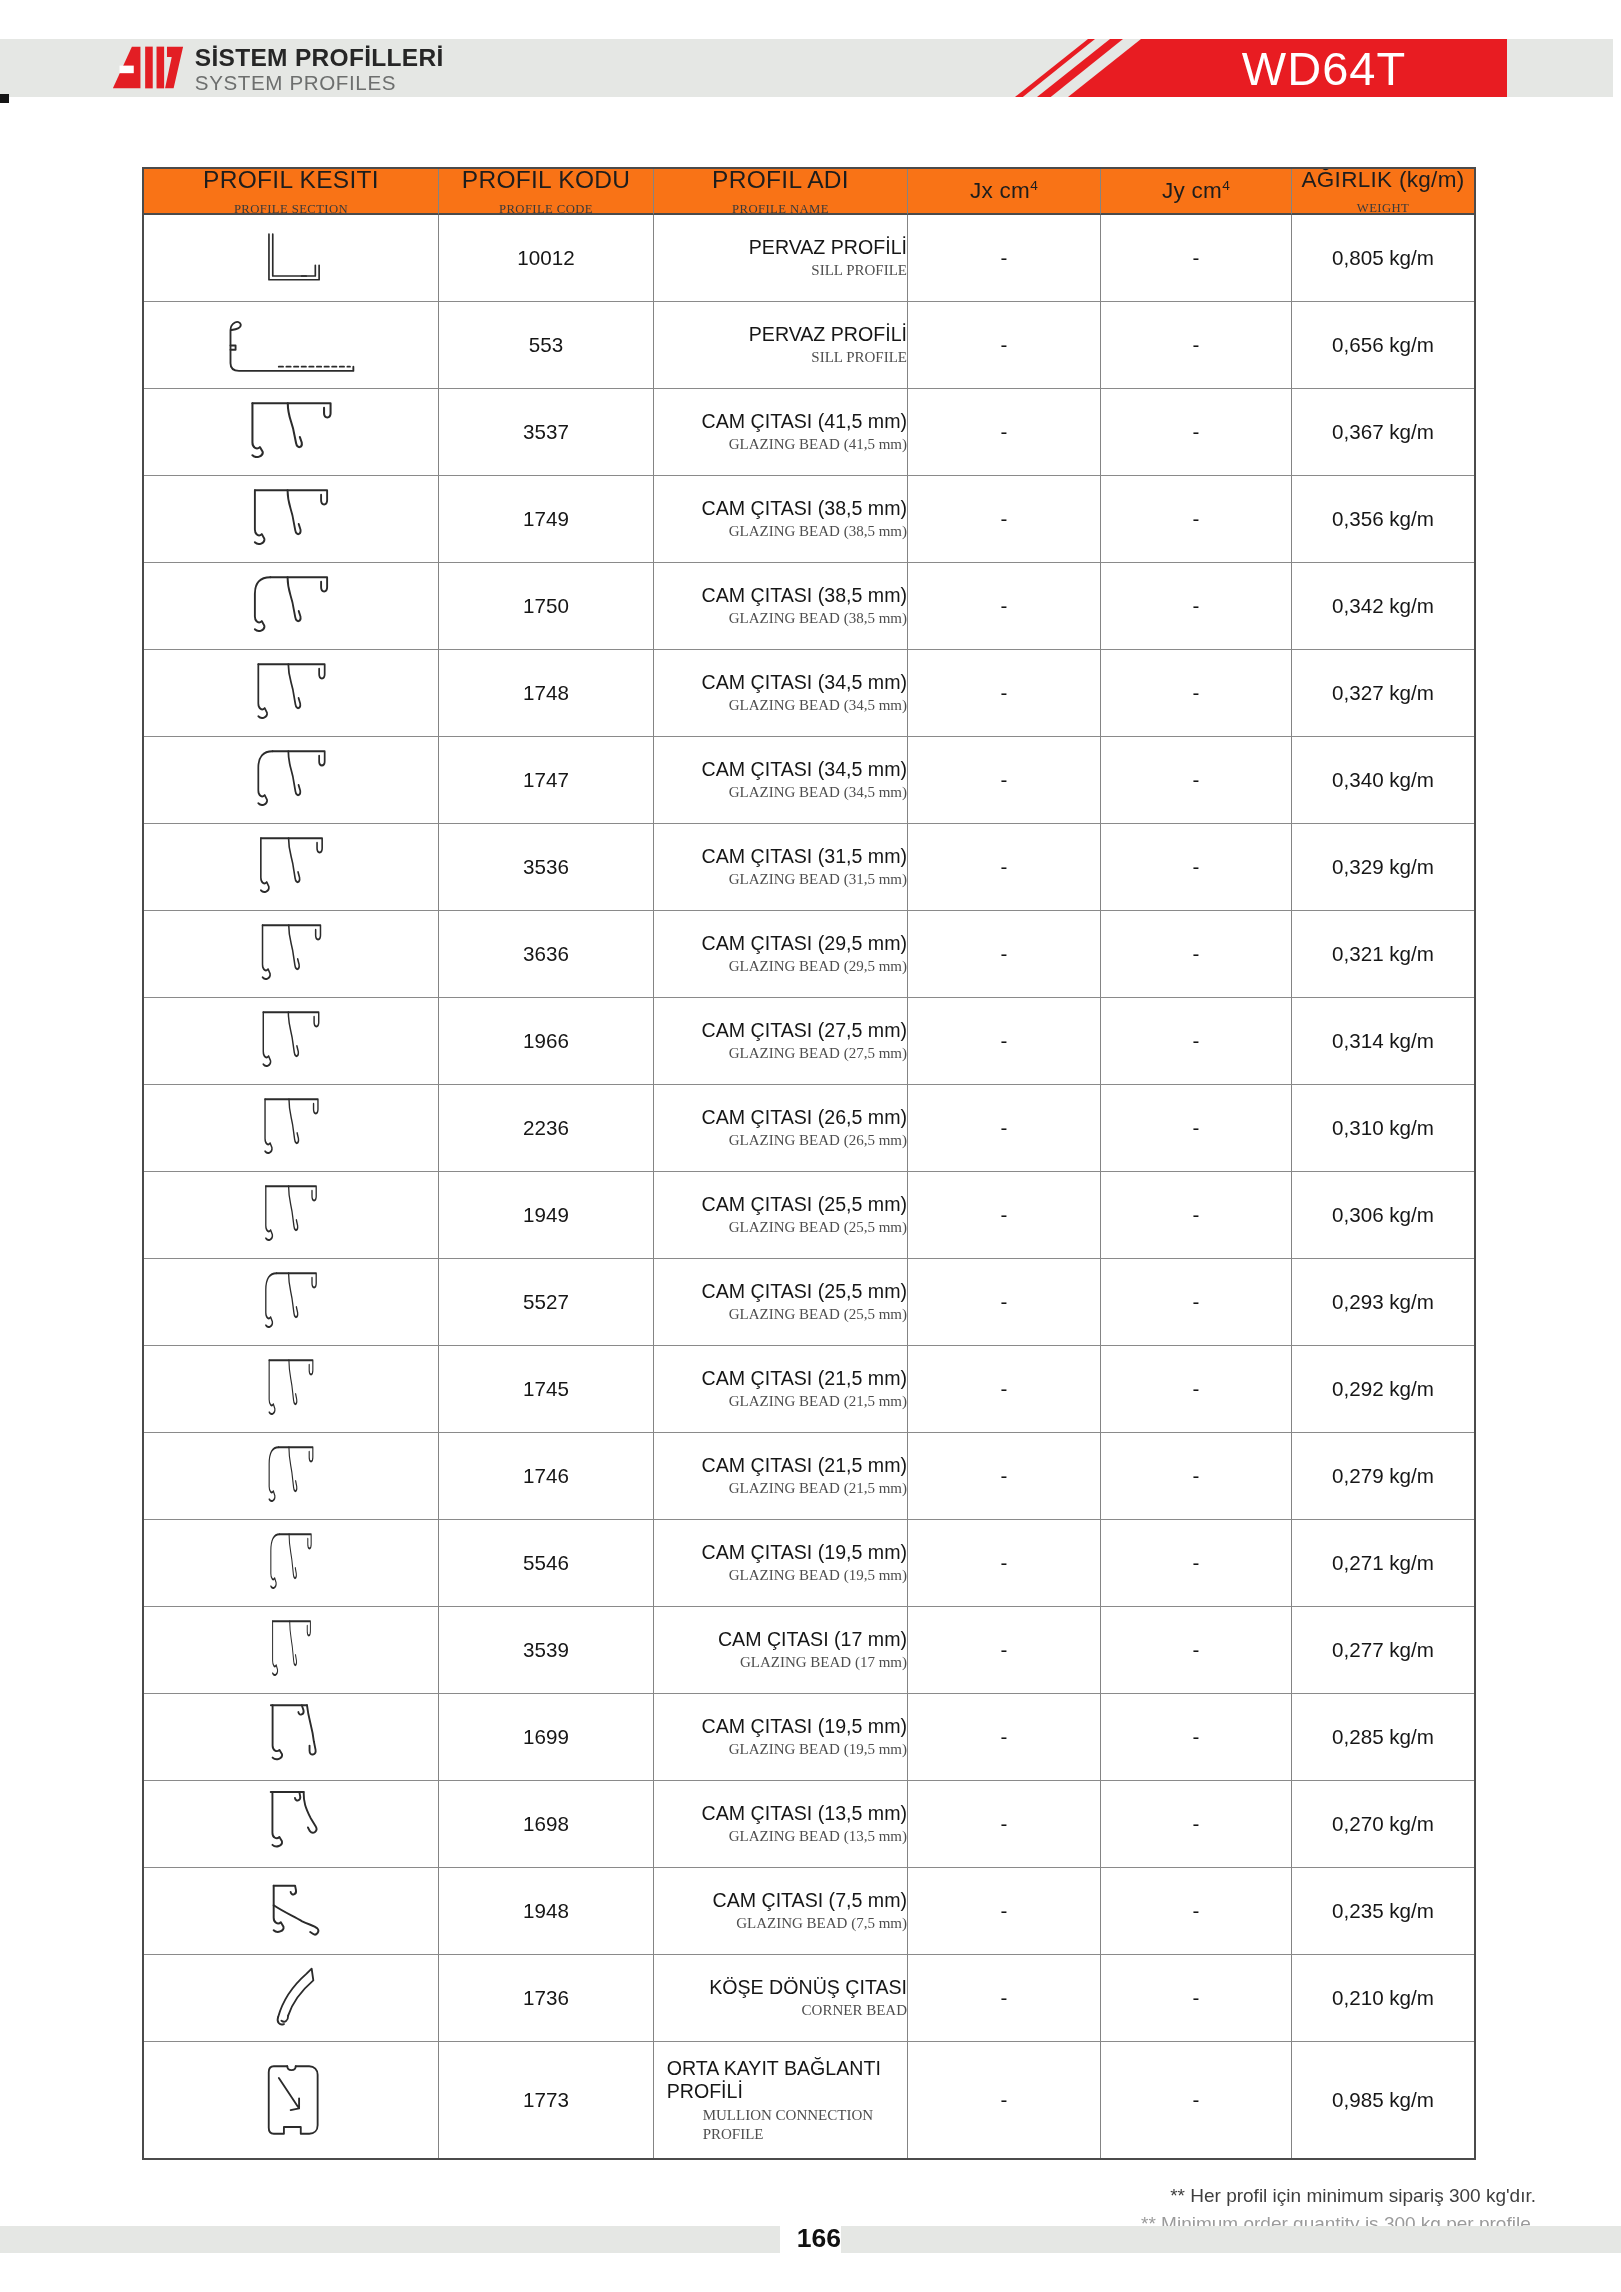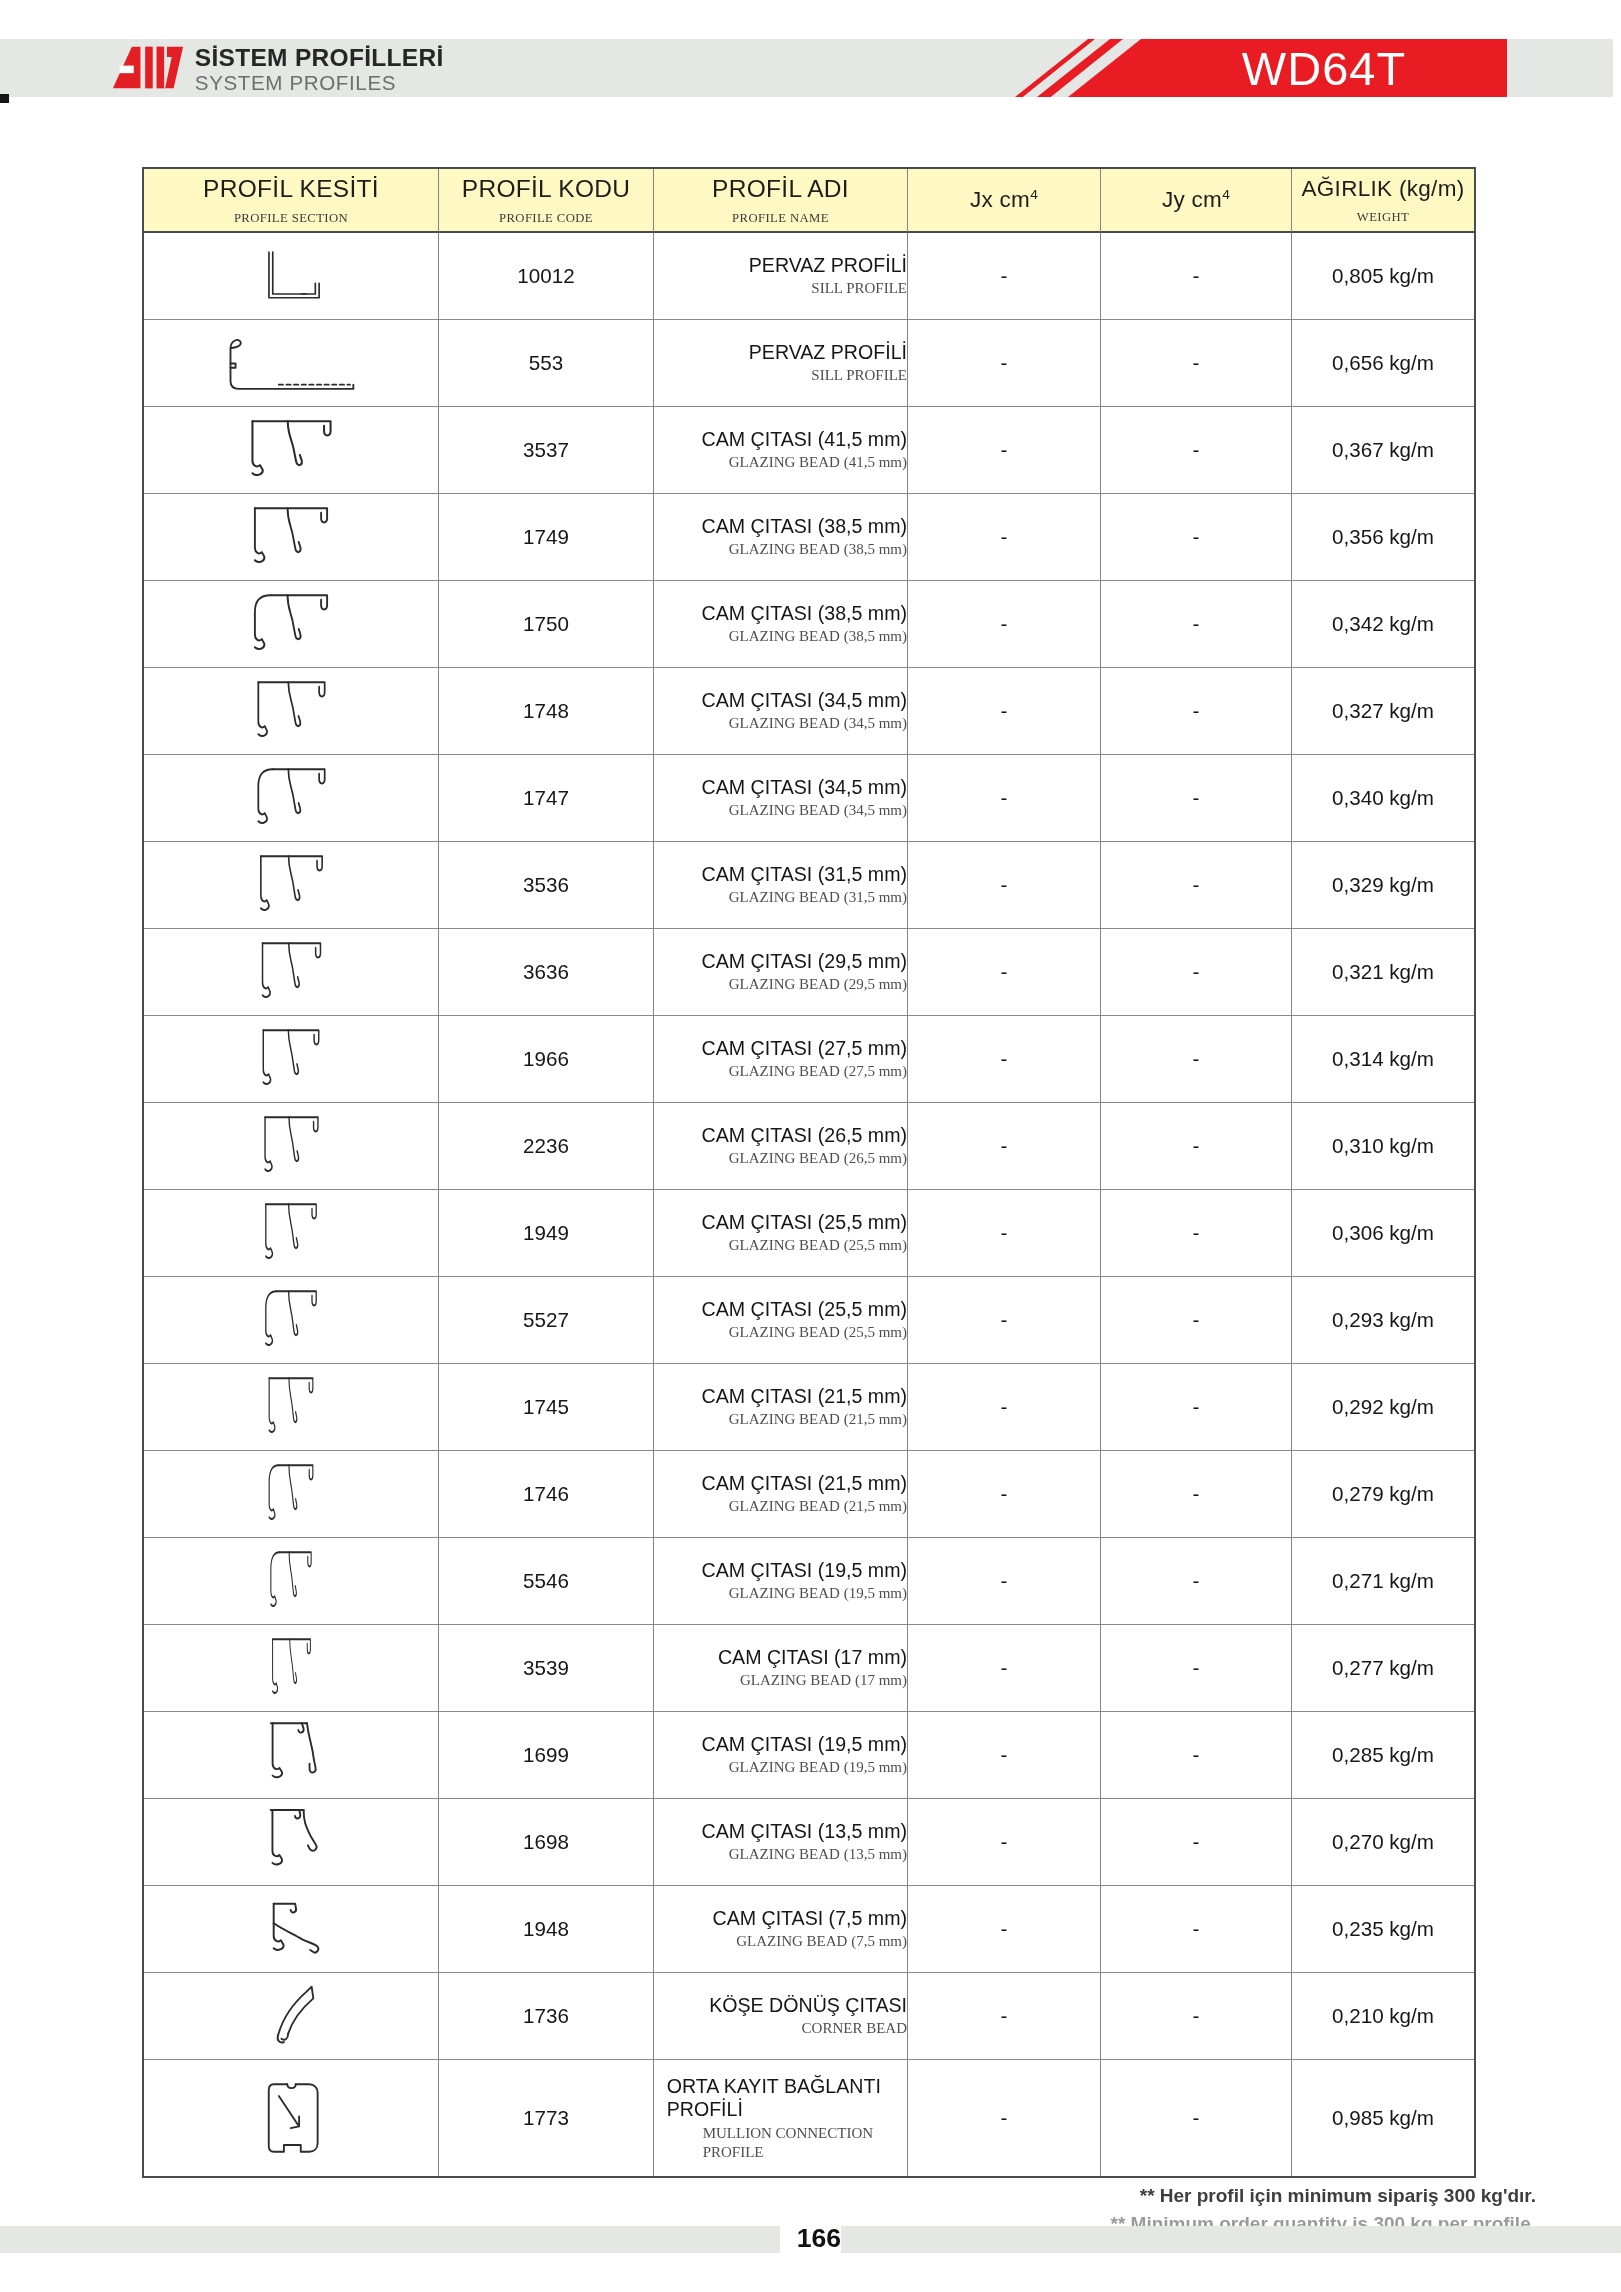--- a/index.html
+++ b/index.html
@@ -24,35 +24,35 @@
                   font-size:47px; color:#ffffff; letter-spacing:1px; }
 
   
   .ptable { position:absolute; left:142px; top:167px; width:1334px;
             border:2px solid #4b4b4b; display:grid;
             grid-template-columns:295px 215px 254px 193px 191px 182px; background:#fff; }
   .cell { border-right:1px solid #848484; border-bottom:1px solid #8a8a8a;
           display:flex; align-items:center; justify-content:center; overflow:hidden; }
   .cell.lastcol { border-right:none; }
   .cell.lastrow { border-bottom:none; }
-  .hcell { height:64px; flex-direction:column; border-bottom:2px solid #4b4b4b; background:#fef9c3; }
+  .hcell { height:46px; flex-direction:column; border-bottom:2px solid #4b4b4b; background:#f97316; }
   .hcell .ht  { font-size:24.5px; color:#1d1d1d; letter-spacing:0.3px; }
   .hcell .ht.small { font-size:22.5px; }
   .hcell .hs  { font-family:"Liberation Serif", serif; font-size:12.7px; color:#3a3a3a; letter-spacing:0.4px; margin-top:8px; }
   .hcell sup  { font-size:13.7px; vertical-align:super; line-height:0; }
   .bcell { height:87px; }
   .bcell.tall { height:116px; }
   .namecell { flex-direction:column; align-items:flex-end; justify-content:center; padding-left:12.7px; text-align:left; }
   .pname  { font-size:19.6px; color:#161616; line-height:23.5px; }
   .pnameen{ font-family:"Liberation Serif", serif; font-size:15px; color:#4e4e4e; line-height:18.6px; margin-top:2px;margin-left:36px; }
   .pcode, .pweight, .pdash { font-size:20.6px; color:#161616; }
   .secdraw svg { display:block; }
 
   
-  .footnotes { position:absolute; right:85px; top:2184px; width:745px; text-align:right;font-weight:bold; }
+  .footnotes { position:absolute; right:85px; top:2184px; width:745px; text-align:right; }
   .fn1 { font-size:19px; color:#3e3e3e; line-height:23.5px; }
   .fn2 { font-size:19px; color:#9b9b9b; line-height:23.5px; margin-top:4px; }
 
   .pagebar { position:absolute; left:0; top:2226px; width:1621px; height:26.5px; background:#e5e7e4; }
   .pagenum-box { position:absolute; left:780px; top:2222px; width:61px; height:33px; background:#ffffff;
                  display:flex; align-items:center; justify-content:flex-end; }
   .pagenum { font-size:26.5px; font-weight:bold; color:#111111; }
 </style>
 </head>
 <body>

